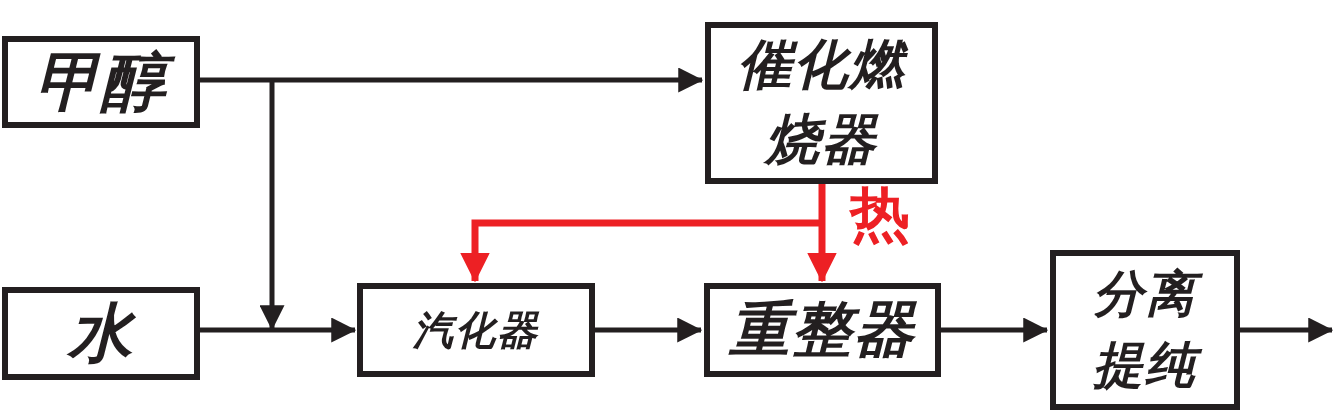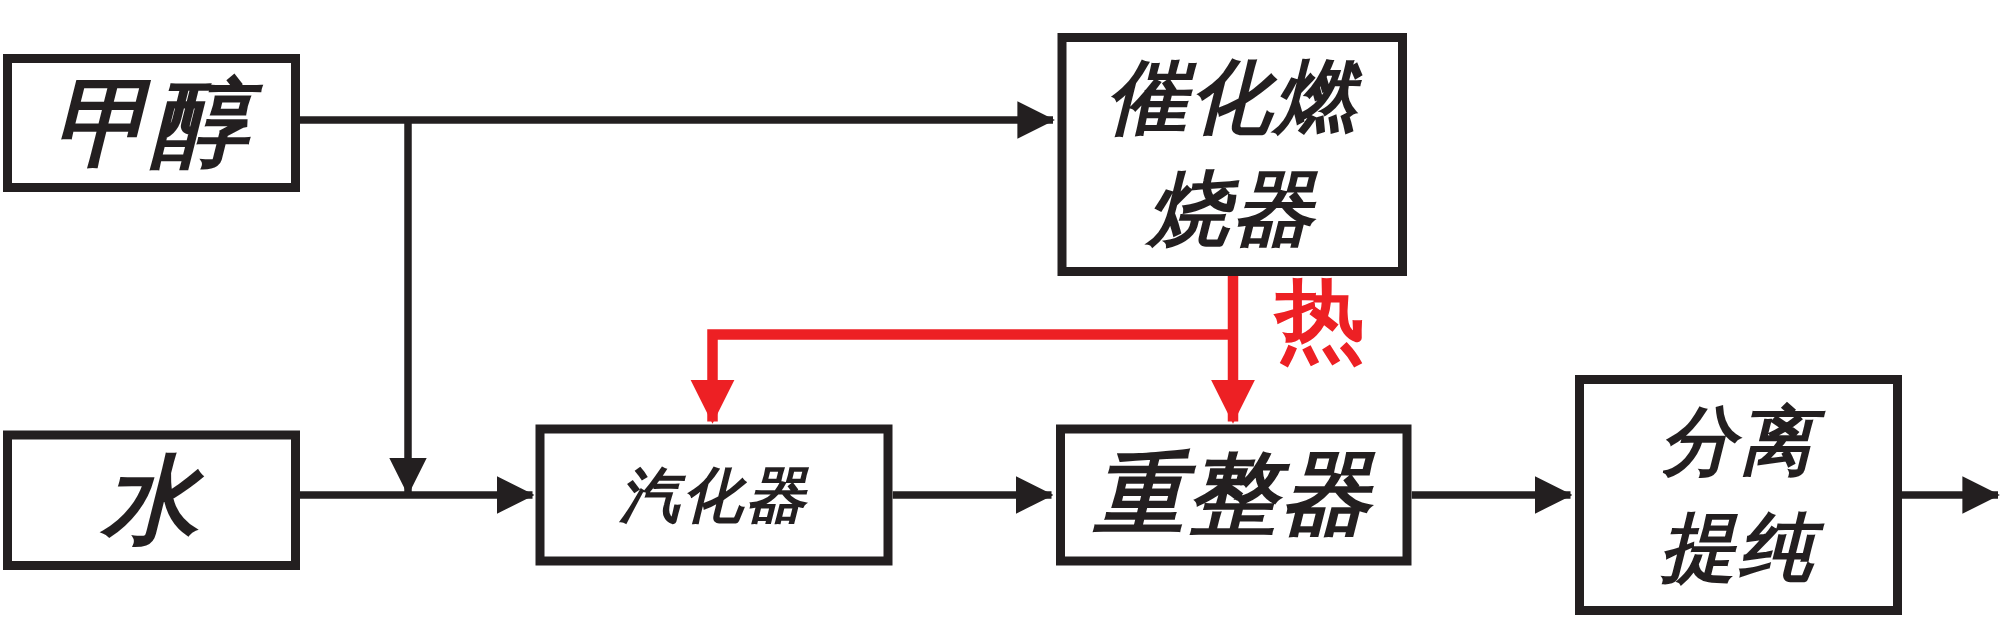--- a/index.html
+++ b/index.html
@@ -25,21 +25,21 @@
     white-space: pre-line;
     letter-spacing: 2px;
     z-index: 2;
     font-style: italic;
   }
   #node-methanol  { left: 2px;    top: 36px;  width: 198px; height: 92px;  font-size: 64px; }
   #node-water     { left: 2px;    top: 287px; width: 198px; height: 93px;  font-size: 64px; }
   #node-combustor { left: 705px;  top: 3px;   width: 233px; height: 162px; font-size: 54px; line-height: 1.38; margin-top: 19px; }
   #node-vaporizer { left: 357px;  top: 283px; width: 238px; height: 94px;  font-size: 40px; }
   #node-reformer  { left: 704px;  top: 283px; width: 237px; height: 94px;  font-size: 60px; align-items: center; }
-  #node-separator { left: 1050px; top: 250px; width: 218px; height: 160px; font-size: 50px; line-height: 1.42; }
+  #node-separator { left: 1050px; top: 250px; width: 190px; height: 160px; font-size: 50px; line-height: 1.42; }
   .heat-label {
     position: absolute;
     left: 850px;
     top: 184px;
     font-size: 60px;
     font-weight: bold;
     color: #ed2024;
     z-index: 3;
     line-height: 1;
   }

